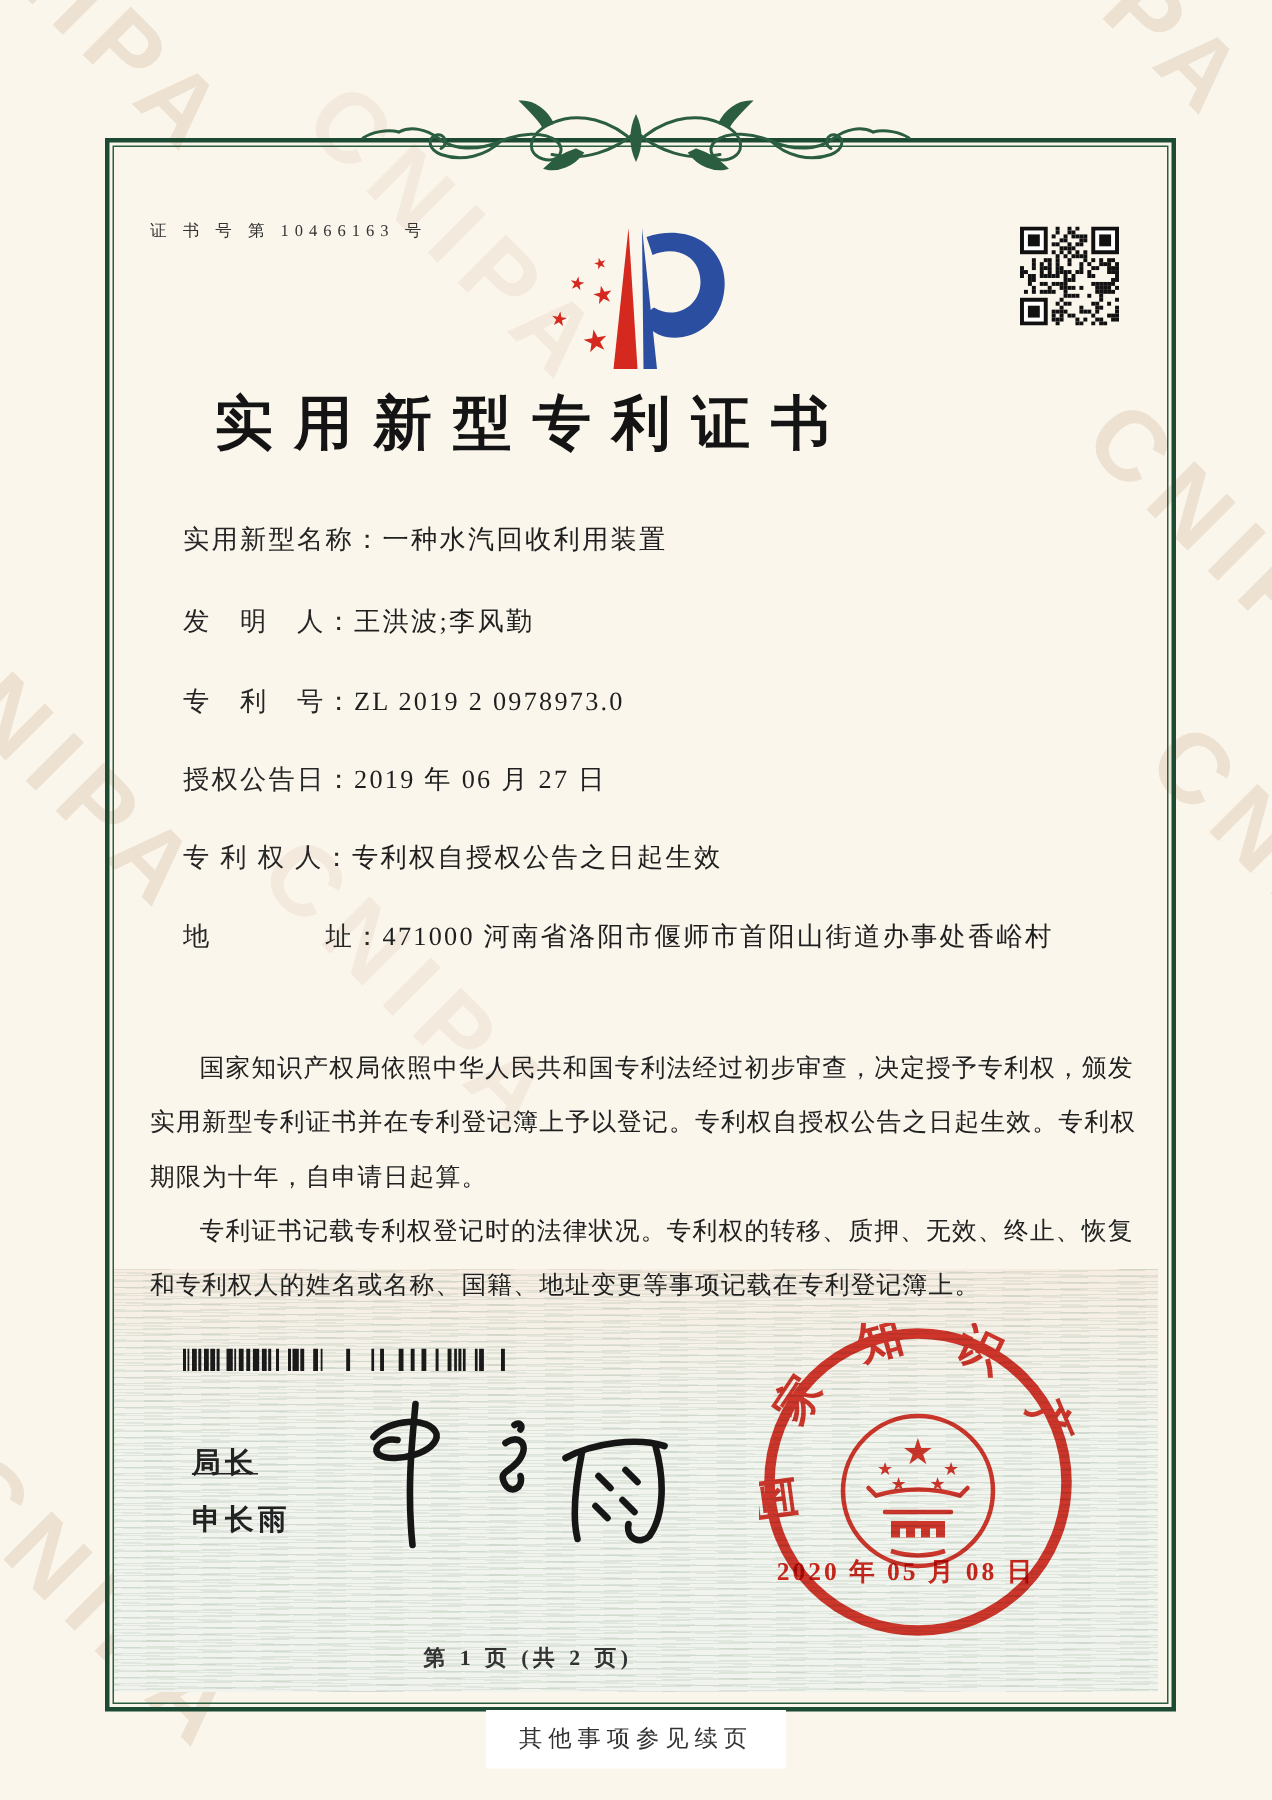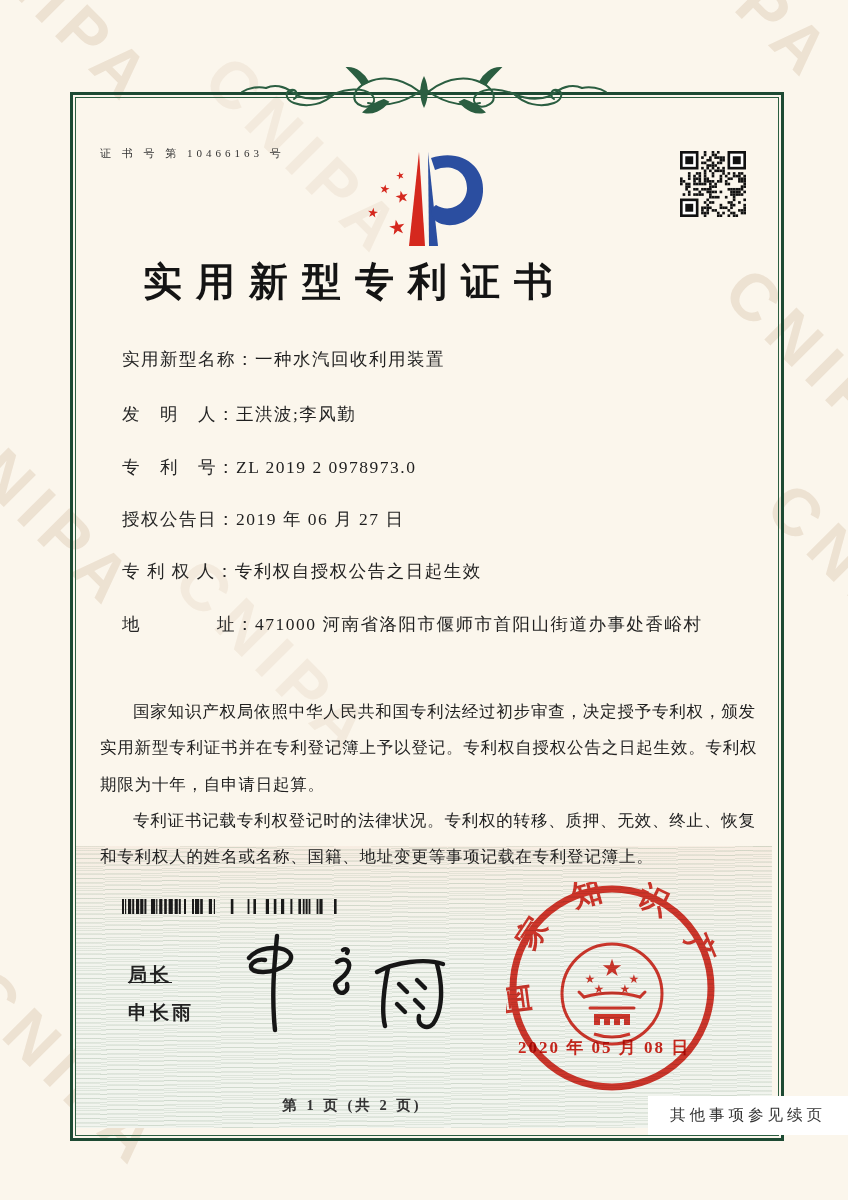--- a/index.html
+++ b/index.html
@@ -52,21 +52,21 @@
   .director-name{position:absolute;z-index:4;left:128px;top:1000px;
         font-family:Liberation Sans, sans-serif;font-weight:600;
         font-size:19px;letter-spacing:3px;color:#222;}
   .signature{position:absolute;z-index:4;left:225px;top:928px;width:232px;height:112px;}
   .seal{position:absolute;z-index:5;left:506px;top:882px;width:212px;height:212px;
         mix-blend-mode:multiply;opacity:.93;}
   .seal-date{position:absolute;z-index:6;left:502px;top:1036px;width:204px;text-align:center;
         font-size:17px;letter-spacing:2px;color:#d5281e;font-weight:600;mix-blend-mode:multiply;}
   .page-info{position:absolute;z-index:4;left:0;top:1096px;width:704px;text-align:center;
         font-size:14.5px;letter-spacing:3px;color:#333;font-weight:bold;}
-  .continuation{position:absolute;z-index:4;left:0;top:1096px;width:848px;text-align:right;}
+  .continuation{position:absolute;z-index:4;left:0;top:1140px;width:848px;text-align:center;}
   .continuation span{display:inline-block;background:#ffffff;padding:9px 22px;
         font-size:15.5px;letter-spacing:4px;color:#333;}
 </style>
 </head>
 <body>
 
 <span class="wm" style="left:-70px;top:-34px;">CNIPA</span>
 <span class="wm" style="left:610px;top:-58px;">CNIPA</span>
 <span class="wm" style="left:700px;top:330px;">CNIPA</span>
 <span class="wm" style="left:-88px;top:470px;">CNIPA</span>

